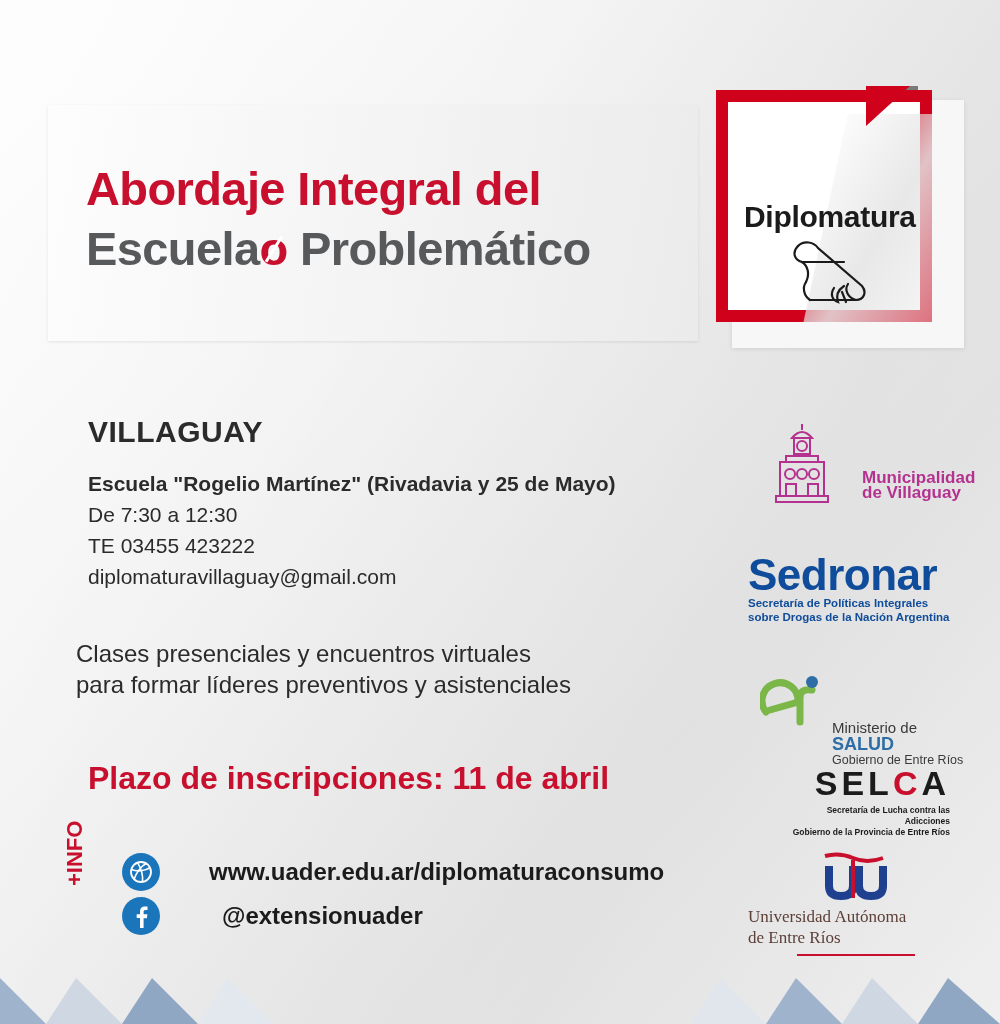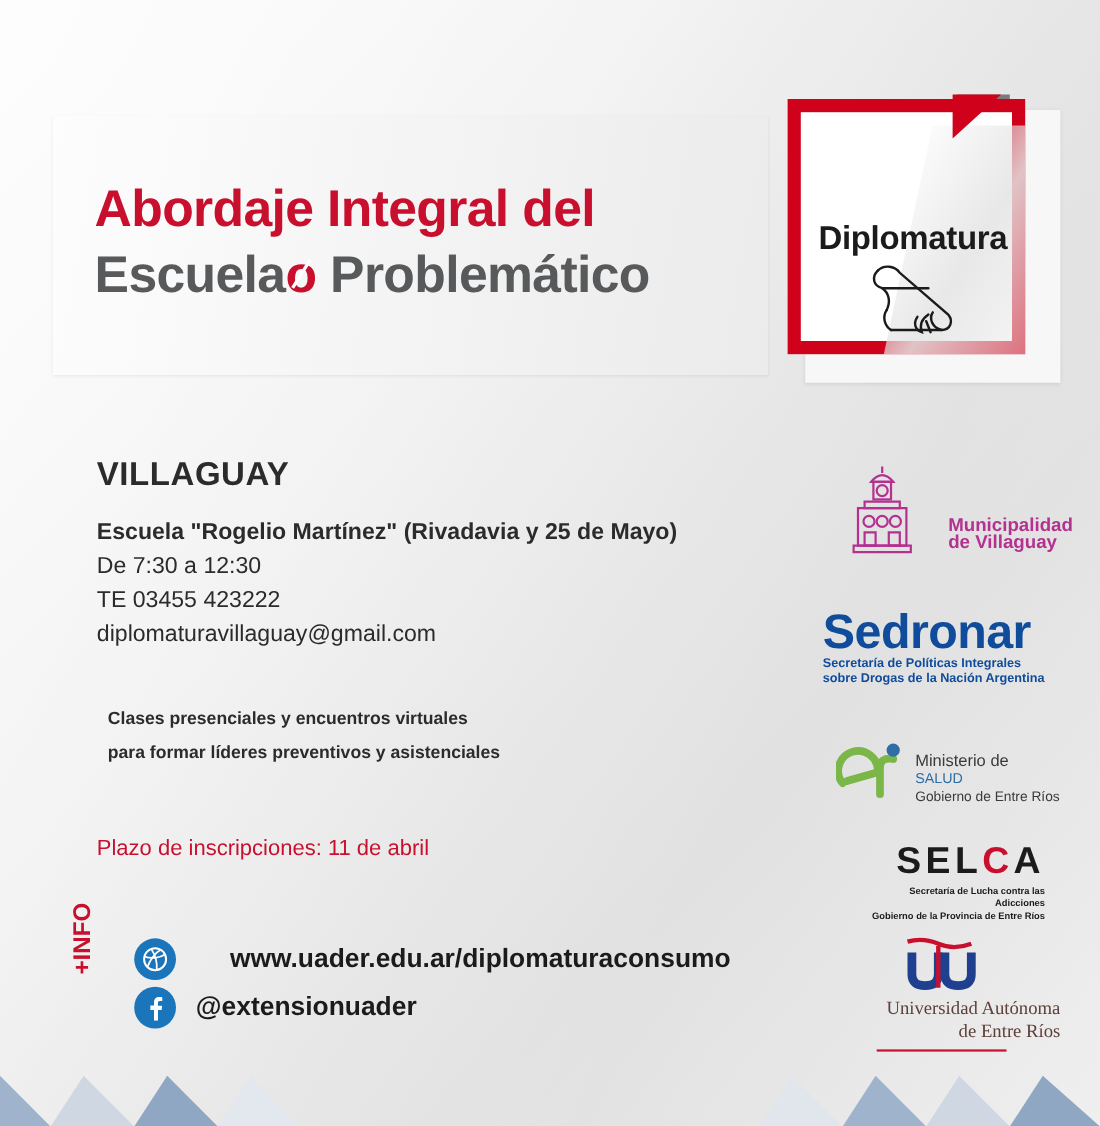--- a/index.html
+++ b/index.html
@@ -174,33 +174,32 @@
     top: 468px;
     font-size: 21px;
     color: #2b2b2b;
     line-height: 31px;
   }
   .addr-block div:first-child {
     font-weight: bold;
   }
   .desc-block {
     position: absolute;
-    left: 98px;
+    left: 76px;
     top: 638px;
-    font-size: 16px;
+    font-size: 24px;
     color: #2b2b2b;
     line-height: 31px;
-    font-weight: bold;
   }
   .deadline {
     position: absolute;
     left: 88px;
     top: 760px;
-    font-size: 20px;
-    font-weight: normal;
+    font-size: 32px;
+    font-weight: bold;
     color: #c8102e;
   }
 
   
   .info-vert {
     position: absolute;
     left: 84px;
     top: 852px;
     width: 26px;
     height: 96px;
@@ -213,21 +212,21 @@
     transform: rotate(-90deg) translate(-34px, -22px);
     transform-origin: left top;
     white-space: nowrap;
   }
   .social-row {
     position: absolute;
     display: flex;
     align-items: center;
   }
   .social-row.r1 { left: 122px; top: 853px; gap: 31px; }
-  .social-row.r2 { left: 122px; top: 897px; }
+  .social-row.r2 { left: 122px; top: 897px; gap: 44px; }
   .circ {
     width: 38px;
     height: 38px;
     border-radius: 50%;
     background: #1b75bb;
     display: flex;
     align-items: center;
     justify-content: center;
     flex: none;
   }
@@ -269,39 +268,39 @@
     line-height: 14px;
     margin-top: 1px;
   }
   .logo-salud { left: 760px; top: 672px; width: 204px; height: 72px; }
   .salud-txt {
     position: absolute;
     left: 72px;
     top: 12px;
     line-height: 16px;
   }
-  .salud-txt .l1 { font-size: 15px; color: #3a3a3a; }
-  .salud-txt .l2 { font-size: 13px; color: #2f6ea5; font-weight: normal; }
+  .salud-txt .l1 { font-size: 15px; color: #3a3a3a; margin-top: 36px; }
+  .salud-txt .l2 { font-size: 18px; color: #2f6ea5; font-weight: bold; }
   .salud-txt .l3 { font-size: 12.5px; color: #3a3a3a; }
   .logo-selca { left: 780px; top: 764px; width: 170px; height: 64px; text-align: right; }
   .selca-word {
     font-size: 34px;
     font-weight: bold;
     color: #1b1b1b;
     letter-spacing: 4px;
   }
   .selca-word .red { color: #c8102e; }
   .selca-sub {
     font-size: 8.5px;
     font-weight: bold;
     color: #1b1b1b;
     line-height: 11px;
     margin-top: 2px;
   }
-  .logo-uader { left: 748px; top: 852px; width: 216px; height: 110px; text-align: right; }
+  .logo-uader { left: 748px; top: 852px; width: 216px; height: 110px; text-align: left; }
   .uader-name {
     font-size: 17px;
     color: #5d4038;
     line-height: 21px;
     font-family: "Liberation Serif", serif;
     margin-top: 4px;
   }
   .uader-rule {
     width: 118px;
     height: 2px;

